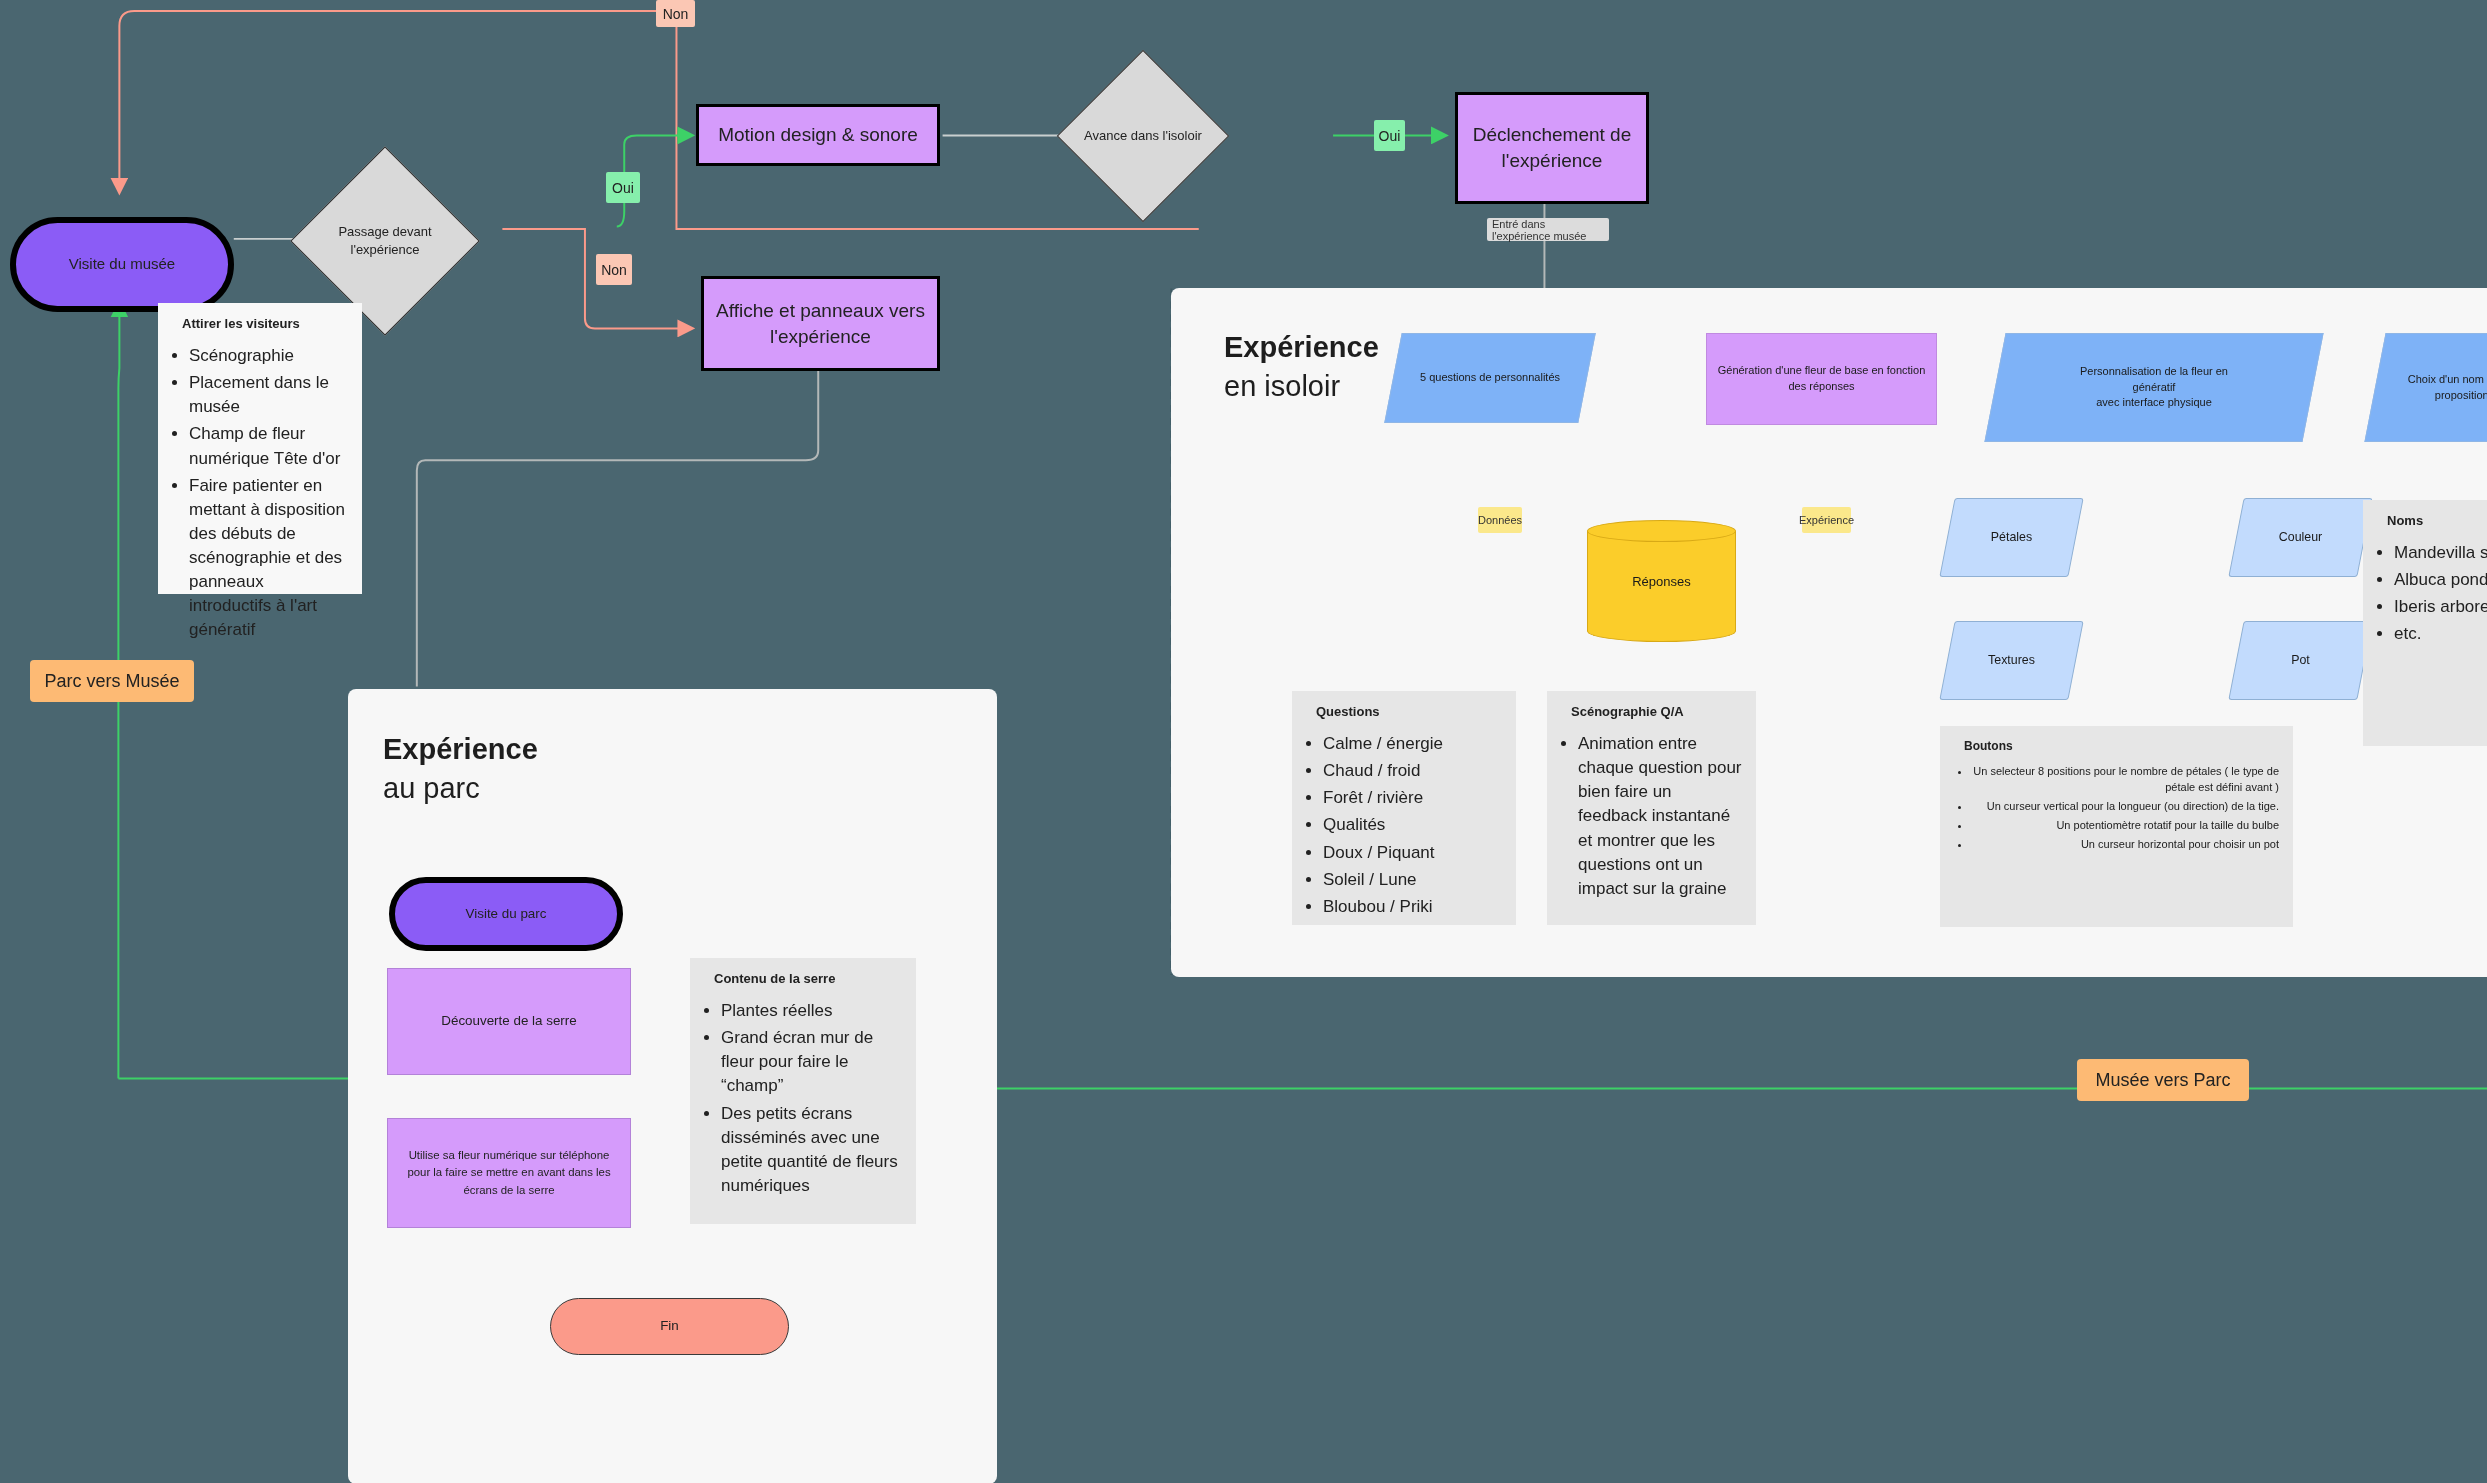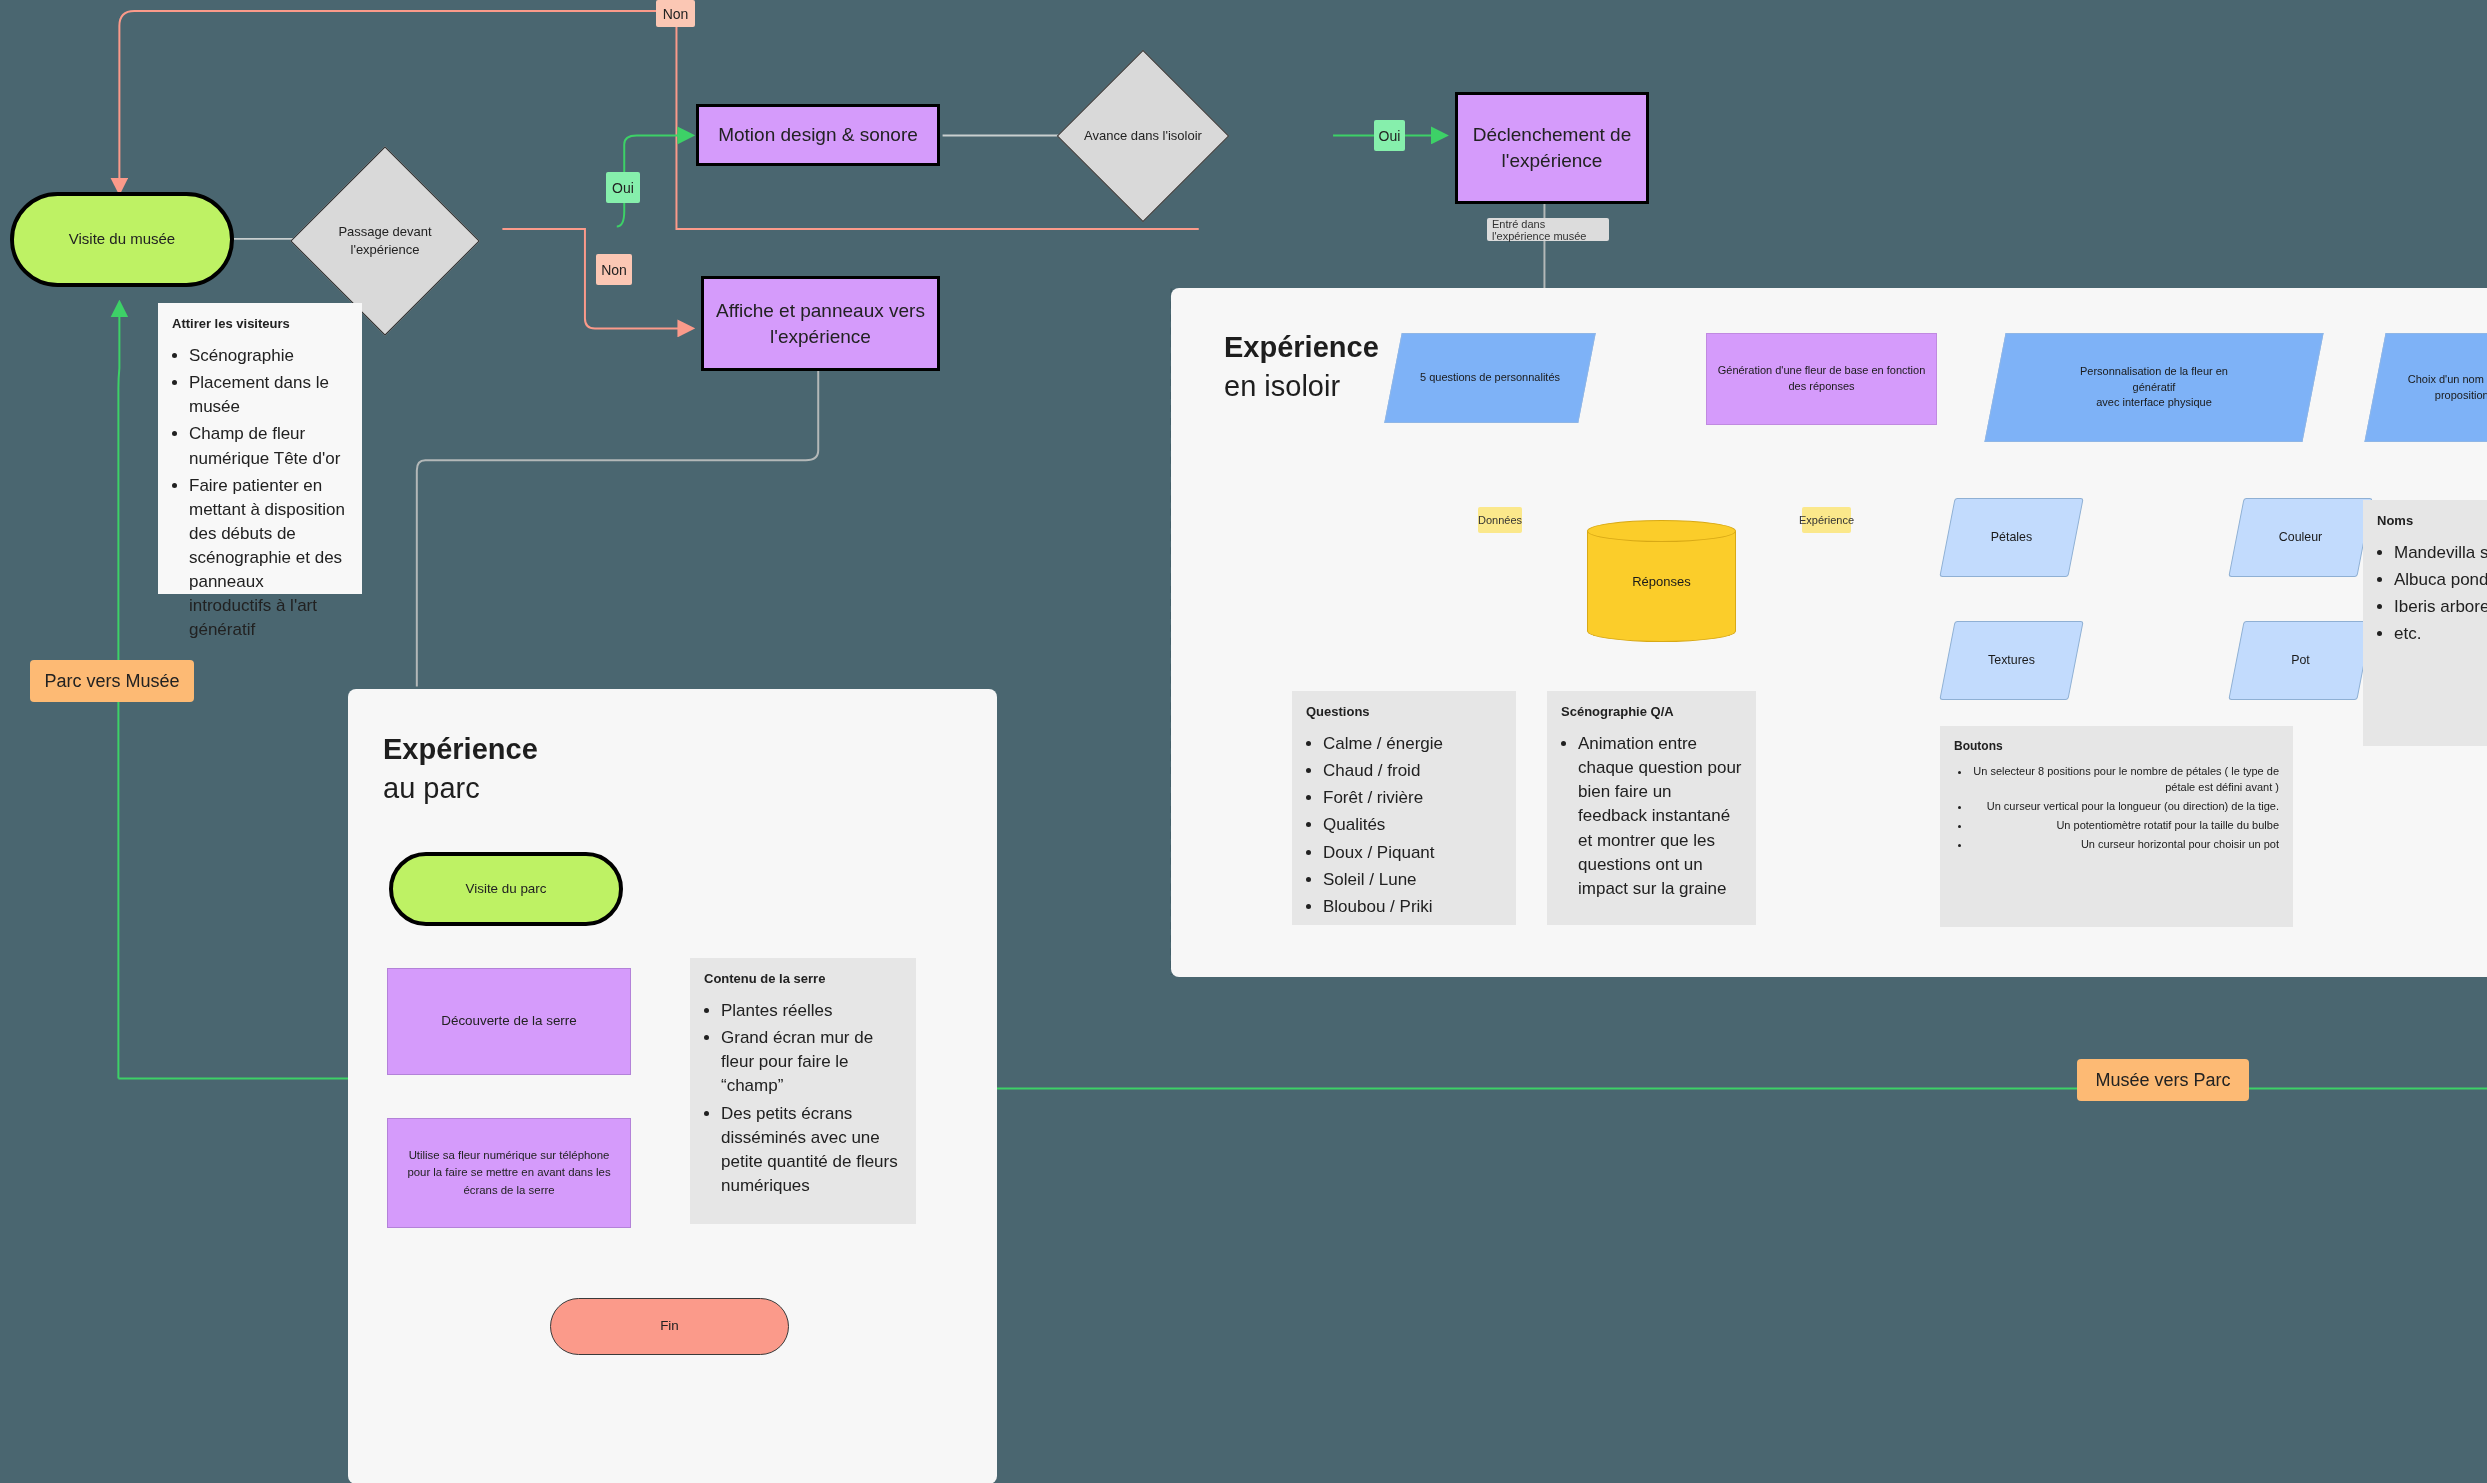--- a/index.html
+++ b/index.html
@@ -3,21 +3,21 @@
 <meta charset="utf-8">
 <style>
   html,body{margin:0;padding:0;background:#4a6670;}
   body{width:3639px;height:1484px;position:relative;overflow:hidden;
        font-family:"Liberation Sans","DejaVu Sans",sans-serif;}
   .canvas{position:absolute;inset:0;}
 
   
   .node{position:absolute;box-sizing:border-box;display:flex;align-items:center;
         justify-content:center;text-align:center;color:#222;line-height:1.35;}
-  .n-term{border-radius:4974px;background:#bef264;border:4px solid #000000;font-size:15px;}
+  .n-term{border-radius:4974px;background:#8b5cf6;border:6px solid #000000;font-size:15px;margin-top:25px;}
   .n-end{border-radius:4974px;background:#fb9a8a;border:1px solid #3a3a3a;font-size:15px;}
   .n-proc{background:#d59bfb;border:3px solid #000000;font-size:19px;}
   .n-proc-sm{background:#d59bfb;border:1px solid #b382d8;font-size:13.4px;}
   .diamond{position:absolute;}
   .diamond .inner{position:absolute;inset:0;background:#d9d9d9;border:1px solid #2d2d2d;
       transform:rotate(45deg);}
   .diamond .txt{position:absolute;inset:0;display:flex;align-items:center;
       justify-content:center;text-align:center;font-size:13px;color:#222;line-height:1.4;}
 
   
@@ -32,21 +32,21 @@
   
   .panel{position:absolute;background:#f7f7f7;border-radius:8px;}
   .panel-title{position:absolute;font-size:29px;color:#1e1e1e;line-height:1.35;}
   .panel-title b{font-weight:700;display:block;}
   .panel-title span{font-weight:400;display:block;}
 
   
   .card{position:absolute;background:#e6e6e6;box-sizing:border-box;
         padding:13px 14px;color:#212121;}
   .card.white{background:#f8f8f8;}
-  .card h4{margin:0 0 13px 0;font-size:13px;font-weight:700;}
+  .card h4{margin:0 0 13px 10px;font-size:13px;font-weight:700;}
   .card ul{margin:0;padding-left:17px;}
   .card li{font-size:17px;line-height:1.42;margin-bottom:3px;}
   .card.small h4{font-size:12px;margin-bottom:11px;}
   .card.small li{font-size:11px;line-height:1.45;text-align:right;}
 
   
   .para{position:absolute;}
   .para .skew{position:absolute;inset:0;background:#7eb2f7;border:1px solid #8fb6e6;
       transform:skewX(-11deg);}
   .para.light .skew{background:#c2dbfd;border:1px solid #8fb0d4;border-radius:3px;}

